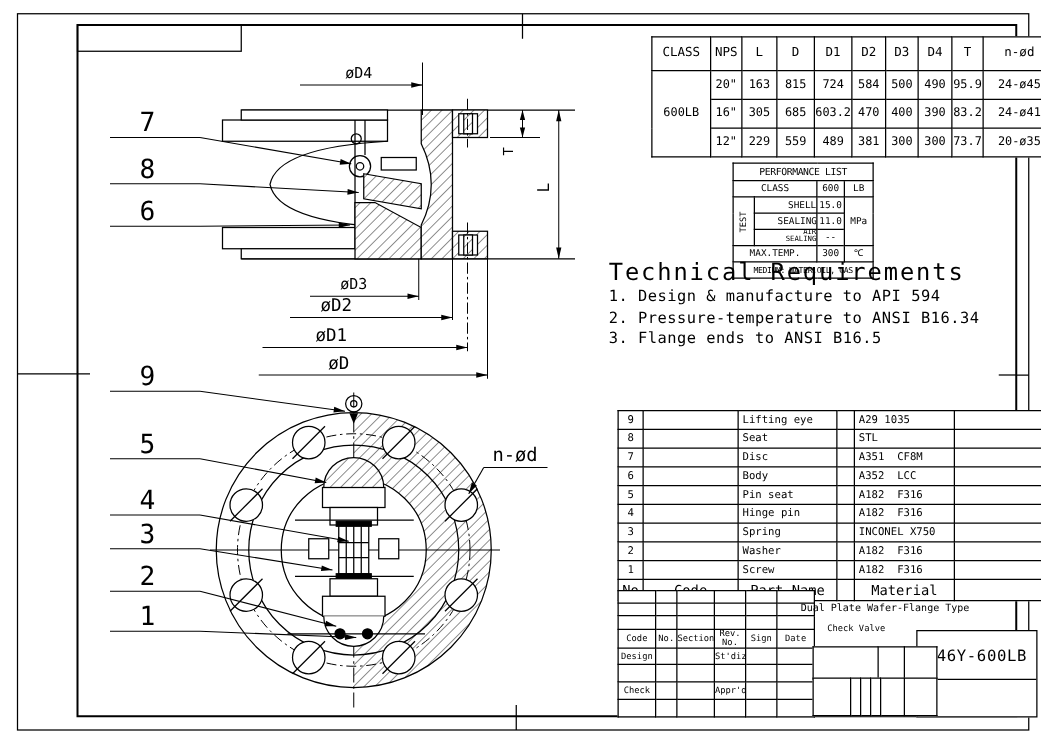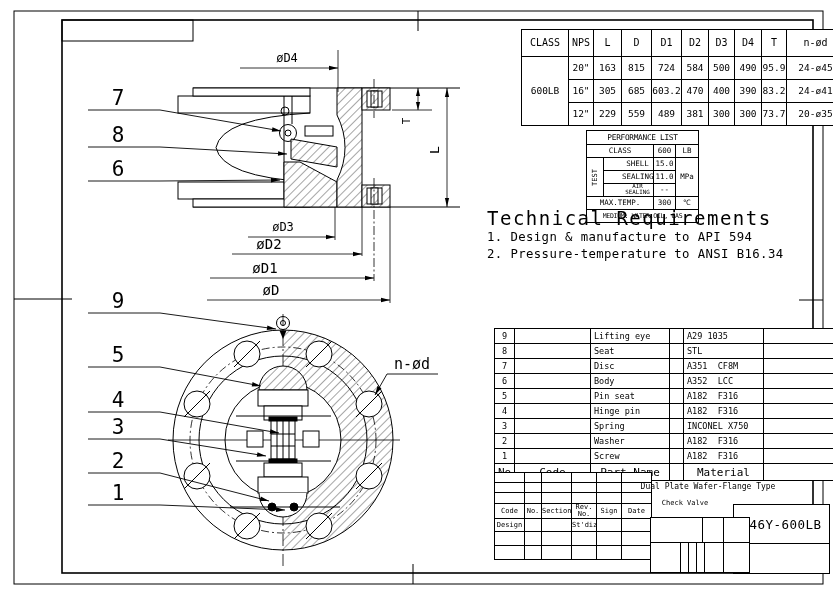--- a/index.html
+++ b/index.html
@@ -12,21 +12,21 @@
   
   #dimtable{left:490px;top:29px;width:323px;}
   #dimtable td{font-size:9.5px;}
   #dimtable tr.hd td{font-size:10px;height:26px;}
   #dimtable tr.dr td{height:22px;}
   
   #perftable{left:555px;top:130px;width:112px;}
   #perftable td{font-size:7.5px;height:12px;}
   #perftable .ttl{font-size:7.8px;height:13px;letter-spacing:-0.3px;}
   #perftable .vert{writing-mode:vertical-rl;transform:rotate(180deg);font-size:7px;width:17px;}
-  #perftable .lab{text-align:center;padding-left:18px;}
+  #perftable .lab{text-align:right;padding-left:18px;}
   #perftable .sm{font-size:5.8px;}
   #perftable .med{font-size:6.5px;letter-spacing:-0.3px;}
   
   #techreq{position:absolute;left:487px;top:207px;width:328px;}
   #techreq .hdg{font-size:19px;letter-spacing:1.5px;font-weight:normal;white-space:nowrap;}
   #techreq .item{font-size:12.3px;letter-spacing:0.4px;line-height:16.5px;white-space:nowrap;}
   
   #partstable{left:463px;top:328px;width:350px;}
   #partstable td{font-size:8.5px;height:14px;}
   #partstable td.l{text-align:left;padding-left:3px;white-space:pre;}
@@ -381,20 +381,21 @@
     <tr>
           <td colspan="4" class="med">MEDIUM: WATER,OIL, GAS</td>
         </tr>
   </tbody>
     </table>
 
   <div id="techreq">
     <div class="hdg">Technical Requirements</div>
     <div class="item">1. Design &amp; manufacture to API 594</div>
     <div class="item">2. Pressure-temperature to ANSI B16.34</div>
+    <div class="item">3. Flange ends to ANSI B16.5</div>
   </div>
 
   <table id="partstable">
     <colgroup>
         <col style="width:20px">
         <col style="width:76px">
         <col style="width:79px">
         <col style="width:14px">
         <col style="width:80px">
         <col style="width:81px">
@@ -534,20 +535,28 @@
           <td></td>
     </tr>
     <tr style="height:14px">
           <td></td>
           <td></td>
           <td></td>
           <td></td>
           <td></td>
           <td></td>
         </tr>
+    <tr style="height:14px">
+      <td>Check</td>
+          <td></td>
+          <td></td>
+      <td>Appr'd</td>
+          <td></td>
+          <td></td>
+    </tr>
     <tr style="height:14px">
           <td></td>
           <td></td>
           <td></td>
           <td></td>
           <td></td>
           <td></td>
         </tr>
   </tbody>
     </table>

